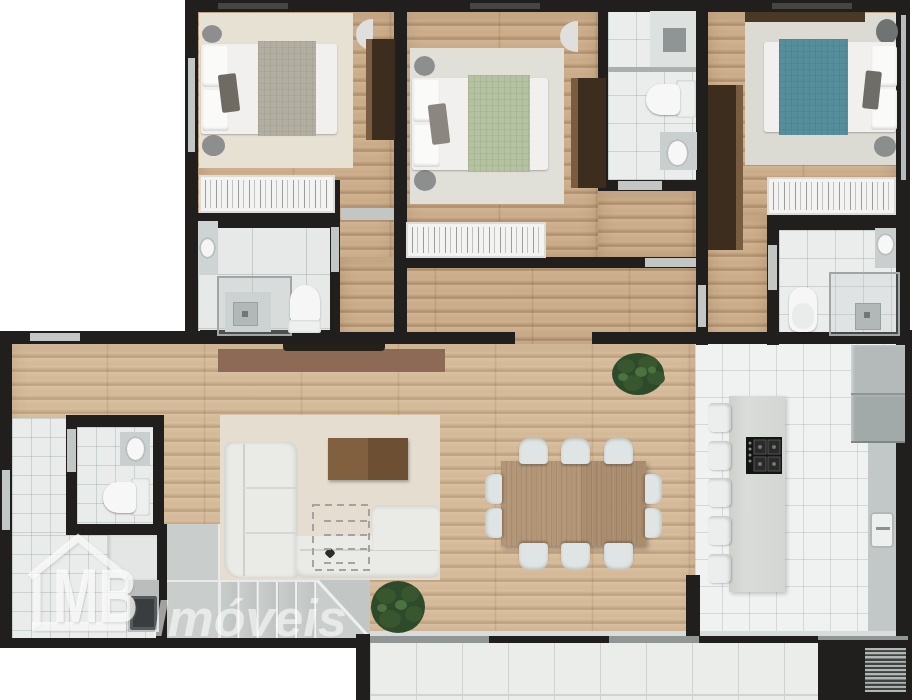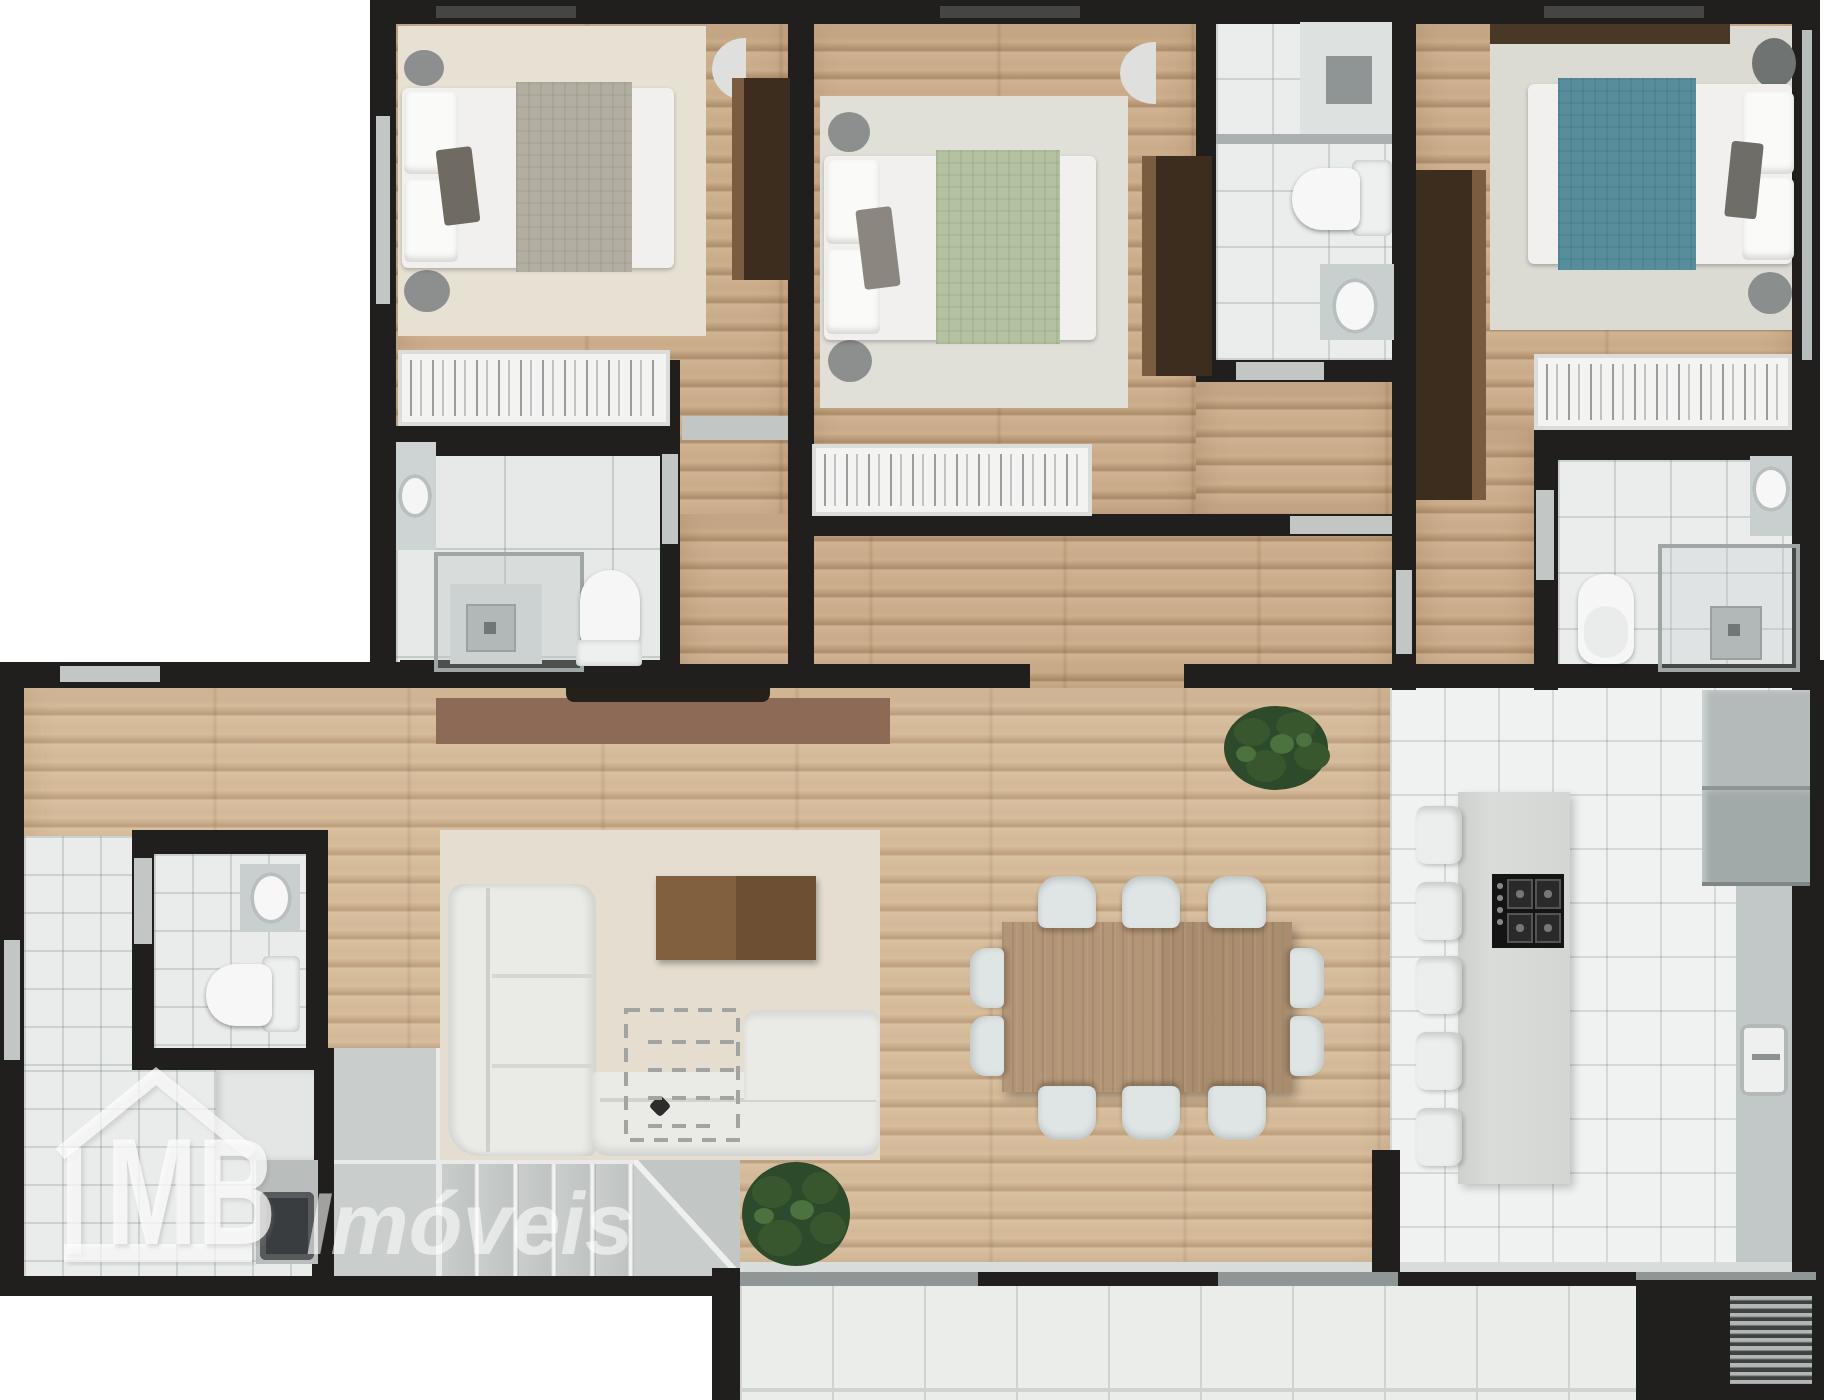--- a/index.html
+++ b/index.html
@@ -341,14 +341,14 @@
       </filter>
     </defs>
     <g stroke="#ffffff" stroke-opacity="0.68" fill="none" stroke-width="7" filter="url(#mbsh)">
       <path d="M 6 47 L 54 8 L 102 47"></path>
       <path d="M 13 44 L 13 97"></path>
     </g>
     <rect x="8" y="92" width="94" height="9" fill="#ffffff" fill-opacity="0.68" filter="url(#mbsh)"></rect>
     <text font-family="Liberation Sans, sans-serif" font-size="76" font-weight="bold" fill="#ffffff" fill-opacity="0.72" filter="url(#mbsh)" transform="translate(29,92) scale(0.72,1)" x="0" y="0">MB</text>
   </svg>
   <div class="abs" style="left:153px;top:588px;width:300px;height:50px;color:rgba(255,255,255,0.58);
-       font-size:44px;font-weight:bold;font-style:italic;font-family:'Liberation Sans',sans-serif;">Imóveis</div>
+       font-size:52px;font-weight:bold;font-style:italic;font-family:'Liberation Sans',sans-serif;">Imóveis</div>
 </div>
 
 </body></html>

